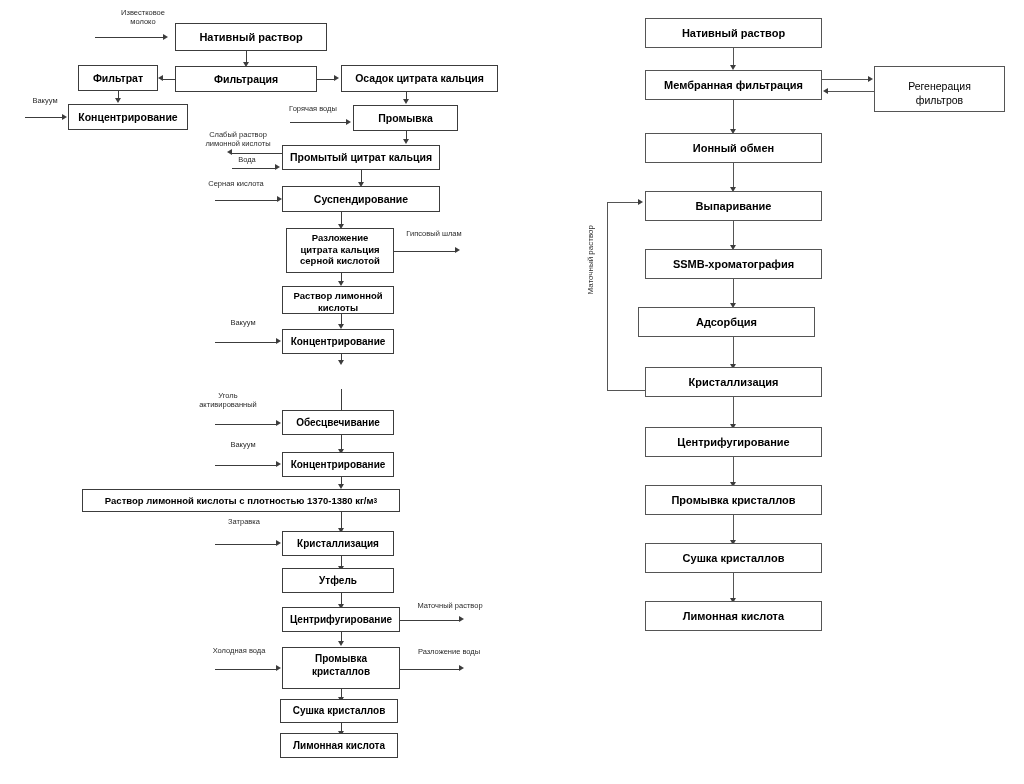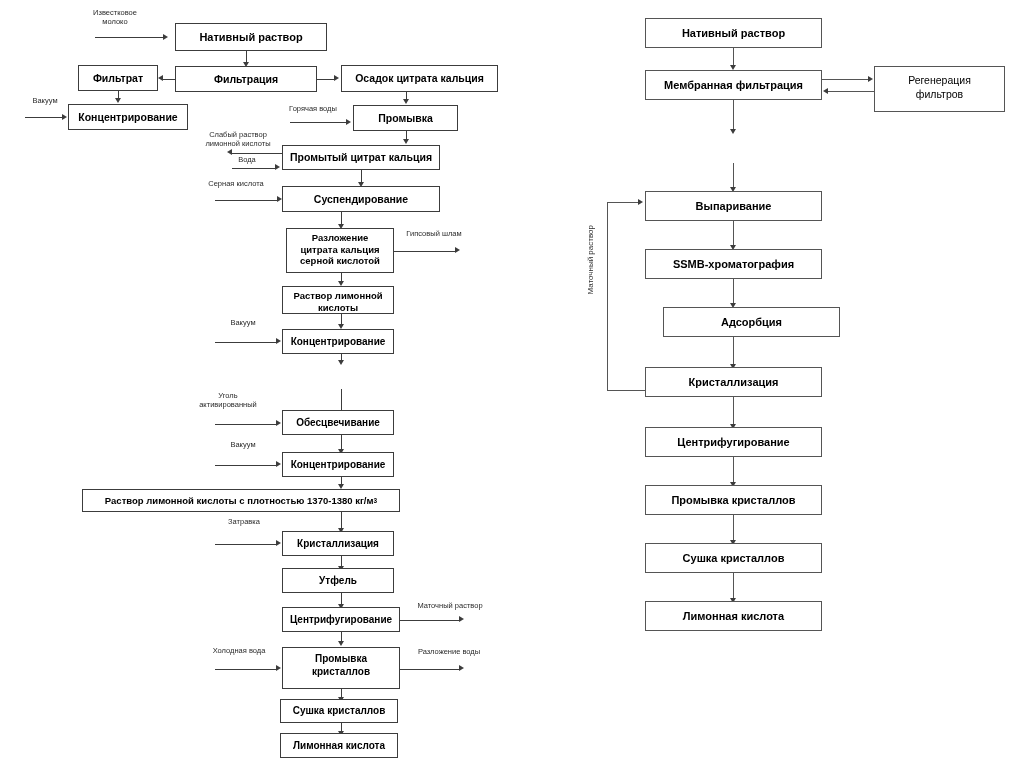--- a/index.html
+++ b/index.html
@@ -74,21 +74,21 @@
     border-bottom: 3.6px solid transparent;
     border-right: 5.4px solid #3c3c3c;
   }
   sup { font-size: 0.68em; vertical-align: super; line-height: 0; }
 </style>
 </head>
 <body>
 
 <div id="canvas">
 
-  <div class="slabel" style="left:76px; top:8px; width:78px;text-align:center;">Известковое
+  <div class="slabel" style="left:104px; top:8px; width:78px;text-align:center;">Известковое
 молоко</div>
   <div class="ln h" style="left:95px; top:37px; width:68px;"></div>
   <div class="ah right" style="left:163px; top:33.5px;"></div>
 
   <div class="box bold" style="left:175px; top:23px; width:152px; height:28px; font-size:11px;">Нативный раствор</div>
 
   <div class="ln v" style="left:245.5px; top:51px; height:12px;"></div>
   <div class="ah down" style="left:242.5px; top:62px;"></div>
 
   <div class="box bold" style="left:175px; top:66px; width:142px; height:26px; font-size:10.5px;">Фильтрация</div>
@@ -259,43 +259,44 @@
   <div class="ln v thin" style="left:733px; top:48px; height:19px;"></div>
   <div class="ah down" style="left:730px; top:65px;"></div>
 
   <div class="box thin bold" style="left:645px; top:70px; width:177px; height:30px; font-size:11px;">Мембранная фильтрация</div>
 
   <div class="ln h thin" style="left:822px; top:79px; width:47px;"></div>
   <div class="ah right" style="left:868px; top:75.5px;"></div>
   <div class="ln h thin" style="left:828px; top:91px; width:46px;"></div>
   <div class="ah left" style="left:823px; top:87.5px;"></div>
 
-  <div class="box thin" style="left:874px; top:66px; width:131px; height:46px; font-size:10.5px; display:block; padding-top:7px;">
+  <div class="box thin" style="left:874px; top:66px; width:131px; height:46px; font-size:10.5px; display:block; padding-top:13px;">
     <div style="white-space:pre-line; line-height:1.32; text-align:center;">Регенерация
 фильтров</div>
   </div>
 
   <div class="ln v thin" style="left:733px; top:100px; height:30px;"></div>
   <div class="ah down" style="left:730px; top:129px;"></div>
 
+  <div class="box thin bold" style="left:645px; top:133px; width:177px; height:30px; font-size:11px;">Ионный обмен</div>
 
   <div class="ln v thin" style="left:733px; top:163px; height:25px;"></div>
   <div class="ah down" style="left:730px; top:187px;"></div>
 
   <div class="box thin bold" style="left:645px; top:191px; width:177px; height:30px; font-size:11px;">Выпаривание</div>
 
   <div class="ln v thin" style="left:733px; top:221px; height:25px;"></div>
   <div class="ah down" style="left:730px; top:245px;"></div>
 
   <div class="box thin bold" style="left:645px; top:249px; width:177px; height:30px; font-size:11px;">SSMB-хроматография</div>
 
   <div class="ln v thin" style="left:733px; top:279px; height:25px;"></div>
   <div class="ah down" style="left:730px; top:303px;"></div>
 
-  <div class="box thin bold" style="left:663px; top:307px; width:177px; height:30px; font-size:11px;">Адсорбция</div>
+  <div class="box thin bold" style="left:638px; top:307px; width:177px; height:30px; font-size:11px;">Адсорбция</div>
 
   <div class="ln v thin" style="left:733px; top:337px; height:28px;"></div>
   <div class="ah down" style="left:730px; top:364px;"></div>
 
   <div class="box thin bold" style="left:645px; top:367px; width:177px; height:30px; font-size:11px;">Кристаллизация</div>
 
   <div class="ln h thin" style="left:607px; top:390px; width:39px;"></div>
   <div class="ln v thin" style="left:607px; top:202px; height:189px;"></div>
   <div class="ln h thin" style="left:607px; top:202px; width:32px;"></div>
   <div class="ah right" style="left:638px; top:198.5px;"></div>

